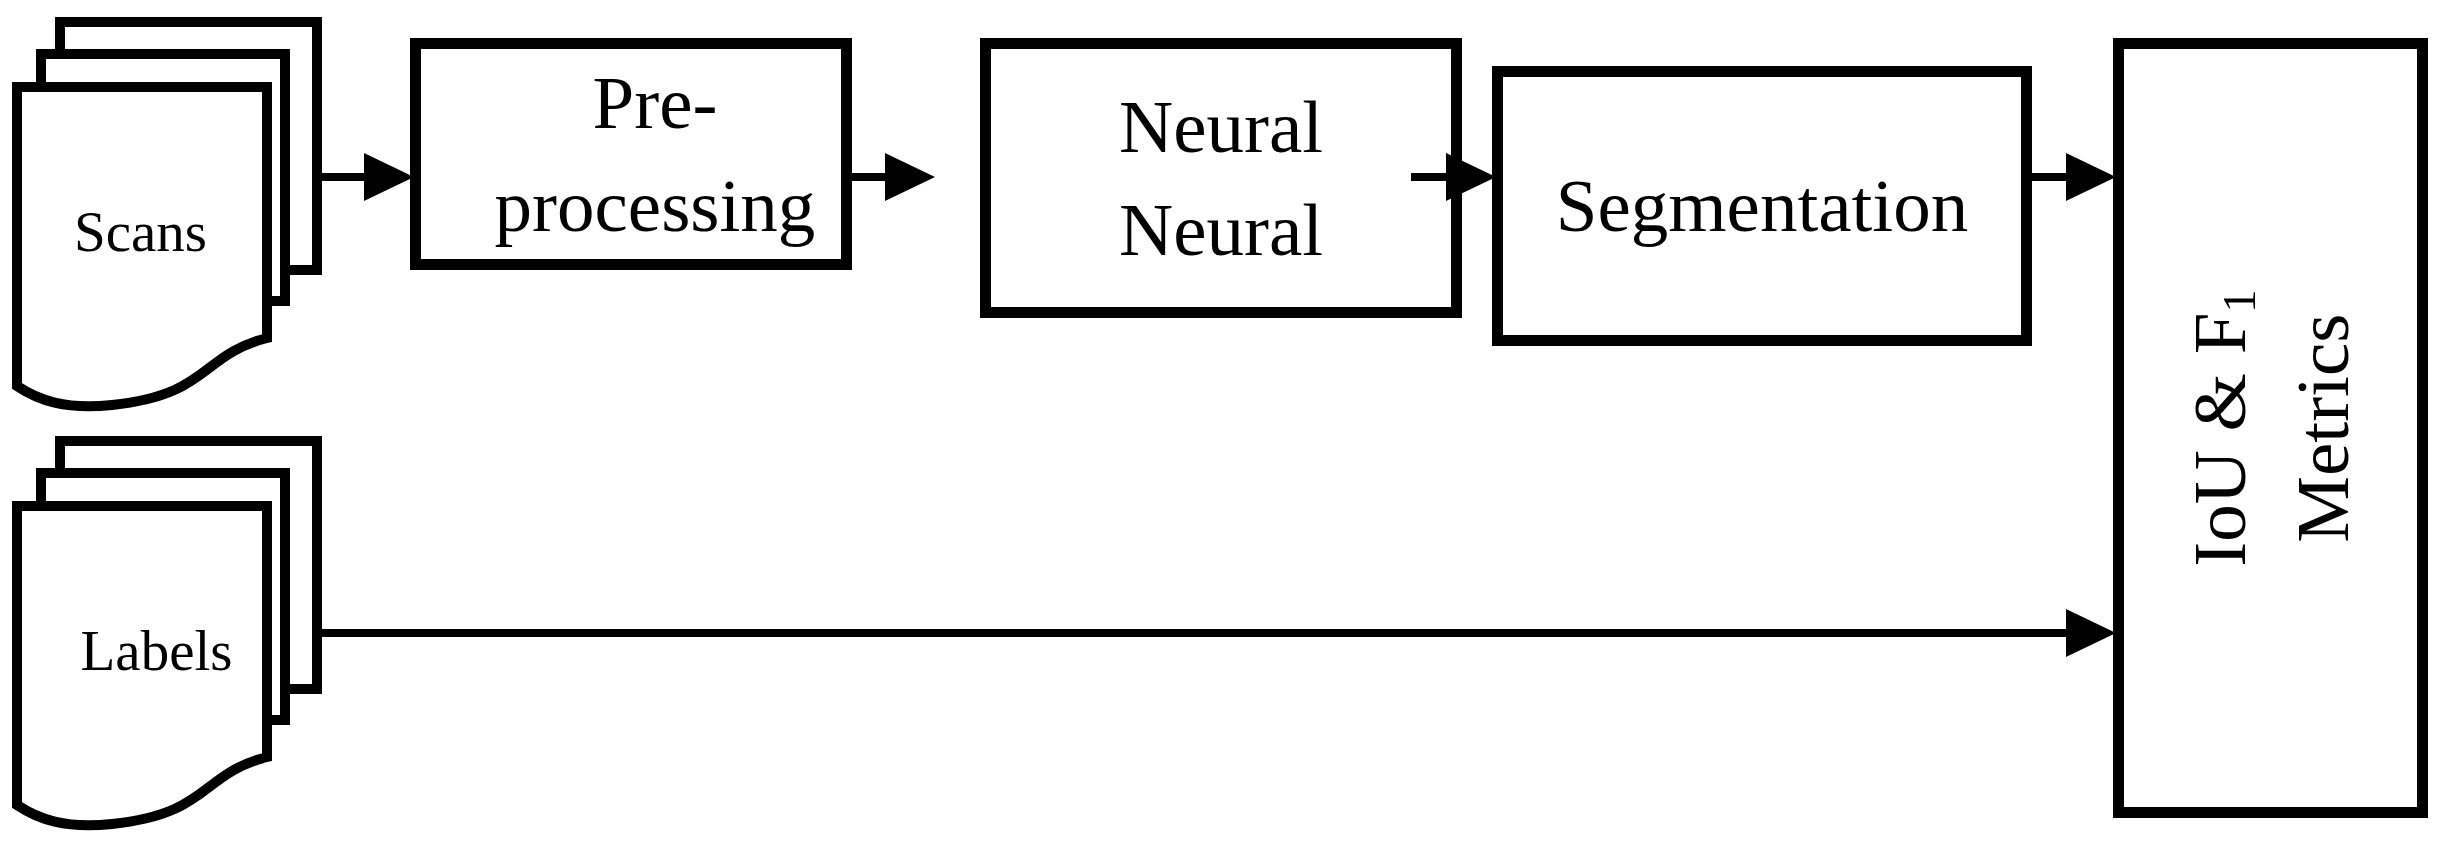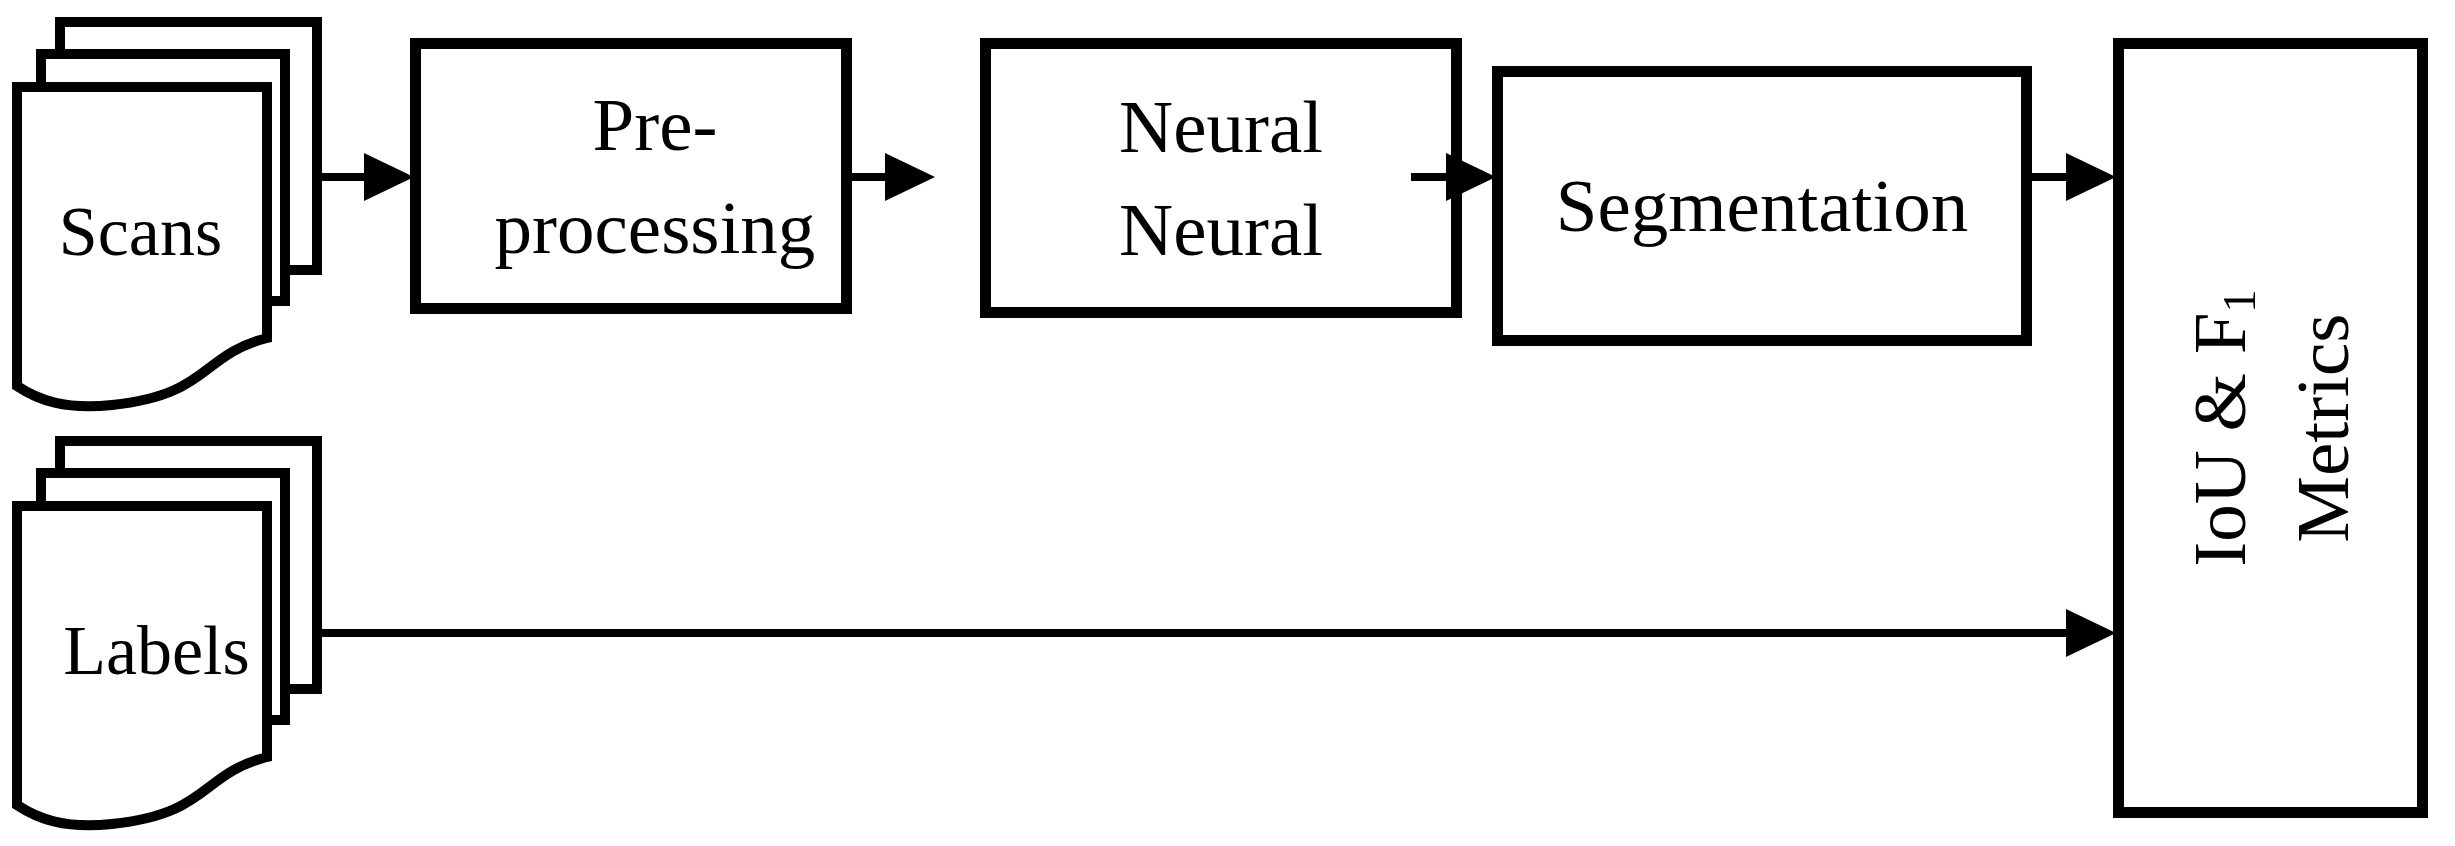--- a/index.html
+++ b/index.html
@@ -31,21 +31,21 @@
     font-size: 75px;
     line-height: 1.38;
   }
 
   .doc-label {
     position: absolute;
     display: flex;
     align-items: center;
     justify-content: center;
     text-align: center;
-    font-size: 70px;
+    font-size: 57px;
     line-height: 1.2;
   }
 
   .rot-block {
     transform: rotate(-90deg);
     white-space: nowrap;
     text-align: center;
     font-size: 75px;
     line-height: 1.35;
   }
@@ -85,21 +85,21 @@
 
   <svg class="abs" style="left:0; top:419px;" width="340" height="427" viewBox="0 0 340 427">
     <rect class="page" x="60" y="22" width="257" height="248"></rect>
     <rect class="page" x="41" y="54" width="244" height="247"></rect>
     <path class="page" d="M 17,87 H 267 V 338 C 200,355 210,395 112,405 C 65,410 38,400 17,386 Z"></path>
   </svg>
   <div class="doc-label" style="left:30px; top:506px; width:253px; height:290px;">
     <span>Labels</span>
   </div>
 
-  <div class="node-box" style="left:410px; top:38px; width:442px; height:276px;padding-left:48px;">
+  <div class="node-box" style="left:410px; top:38px; width:442px; height:232px;padding-left:48px;">
     <div>
       <div>Pre-</div>
       <div>processing</div>
     </div>
   </div>
 
   <div class="node-box" style="left:933px; top:38px; width:482px; height:280px;margin-left:47px;">
     <div>
       <div>Neural</div>
       <div>Neural</div>

